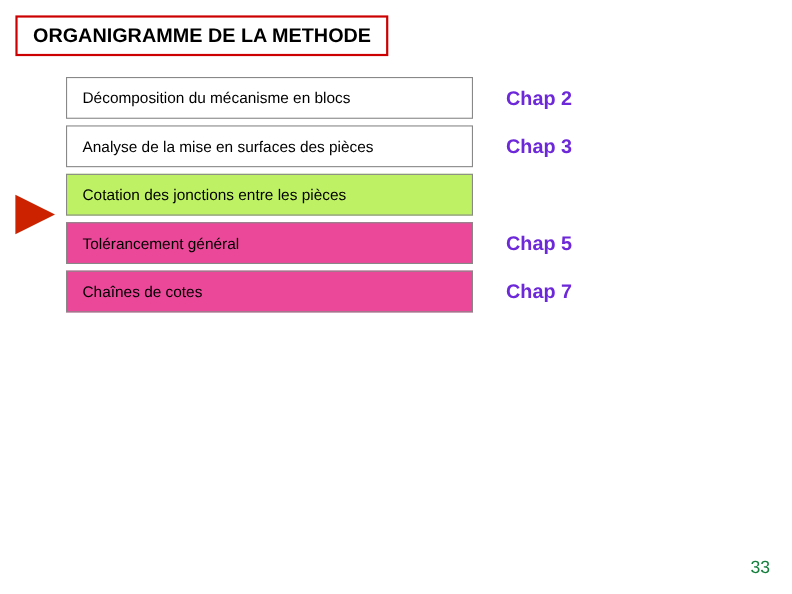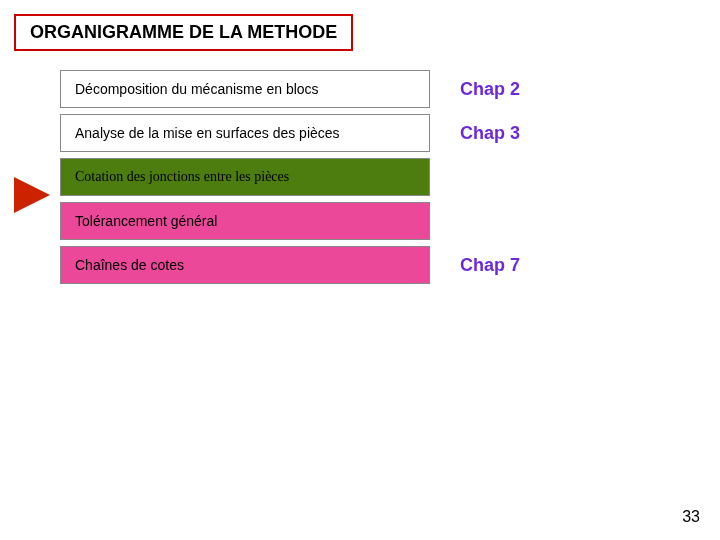--- a/index.html
+++ b/index.html
@@ -46,22 +46,21 @@
       font-size: 14px;
       background: #ffffff;
       position: relative;
     }
 
     .box.yellow {
       background: #ec4899;
     }
 
     .box.light-blue {
-      background: #4d7c0f;
-      font-family: Liberation Serif, serif;
+      background: #bef264;
     }
 
     .chap-label {
       margin-left: 30px;
       font-size: 18px;
       font-weight: bold;
       color: #6d28d9;
       min-width: 80px;
     }
 
@@ -81,21 +80,21 @@
       border-top: 18px solid transparent;
       border-bottom: 18px solid transparent;
       border-left: 36px solid #cc2200;
     }
 
     .page-number {
       position: absolute;
       bottom: 14px;
       right: 20px;
       font-size: 16px;
-      color: #000000;
+      color: #15803d;
     }
   </style>
 </head>
 <body>
 
 <div class="page-title">ORGANIGRAMME DE LA METHODE</div>
 
 <div class="main-container">
 
 <div class="row">
@@ -105,20 +104,21 @@
     <div class="row">
       <div class="box">Analyse de la mise en surfaces des pièces</div>
       <div class="chap-label">Chap 3</div>
     </div>
     <div class="row">
       <div class="arrow-indicator"><span class="red-arrow"></span></div>
       <div class="box light-blue">Cotation des jonctions entre les pièces</div>
     </div>
     <div class="row">
       <div class="box yellow">Tolérancement général</div>
+      <div class="chap-label">Chap 5</div>
     </div>
     <div class="row">
       <div class="box yellow">Chaînes de cotes</div>
       <div class="chap-label">Chap 7</div>
     </div>
   </div>
 
 <div class="page-number">33</div>
 
 </body></html>

